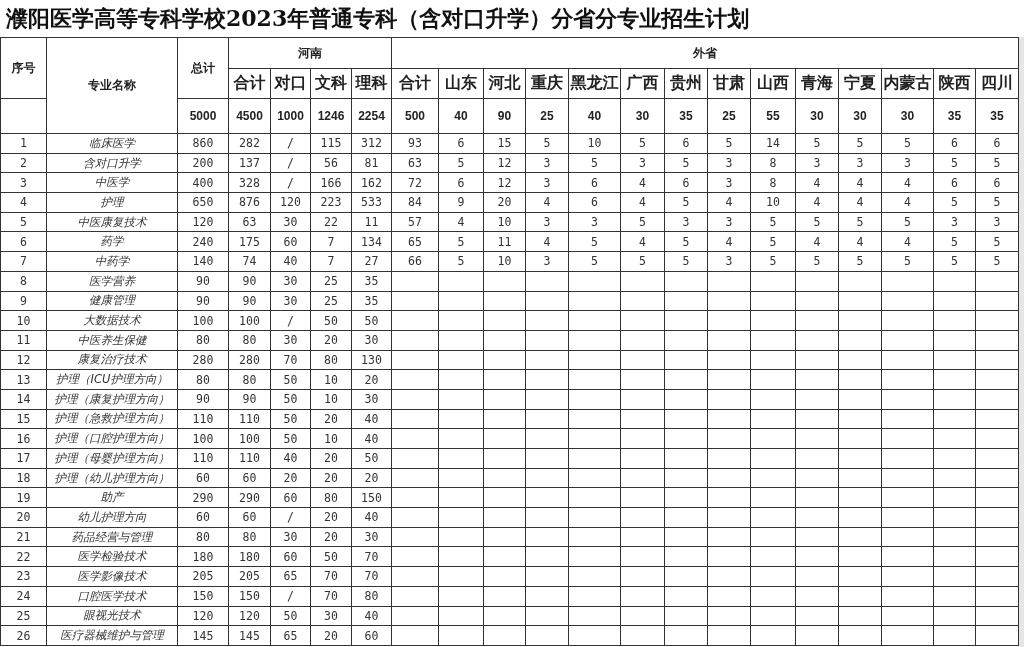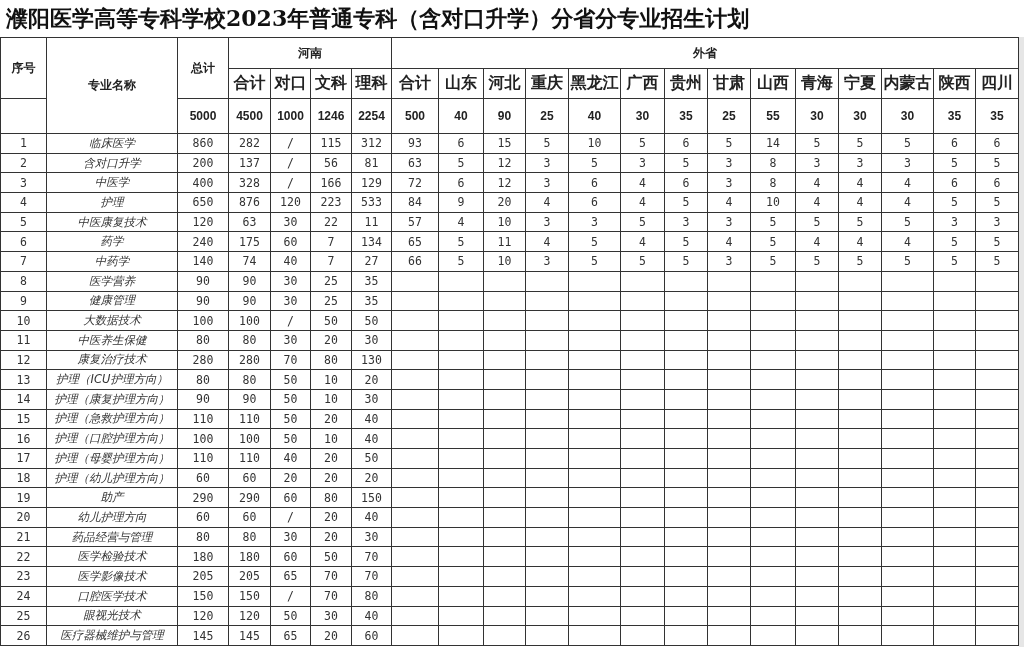--- a/index.html
+++ b/index.html
@@ -140,21 +140,21 @@
         <td>5</td>
         <td>5</td>
       </tr>
       <tr class="row">
         <td>3</td>
         <td class="name">中医学</td>
         <td>400</td>
         <td>328</td>
         <td>/</td>
         <td>166</td>
-        <td>129</td>
+        <td>162</td>
         <td>72</td>
         <td>6</td>
         <td>12</td>
         <td>3</td>
         <td>6</td>
         <td>4</td>
         <td>6</td>
         <td>3</td>
         <td>8</td>
         <td>4</td>

